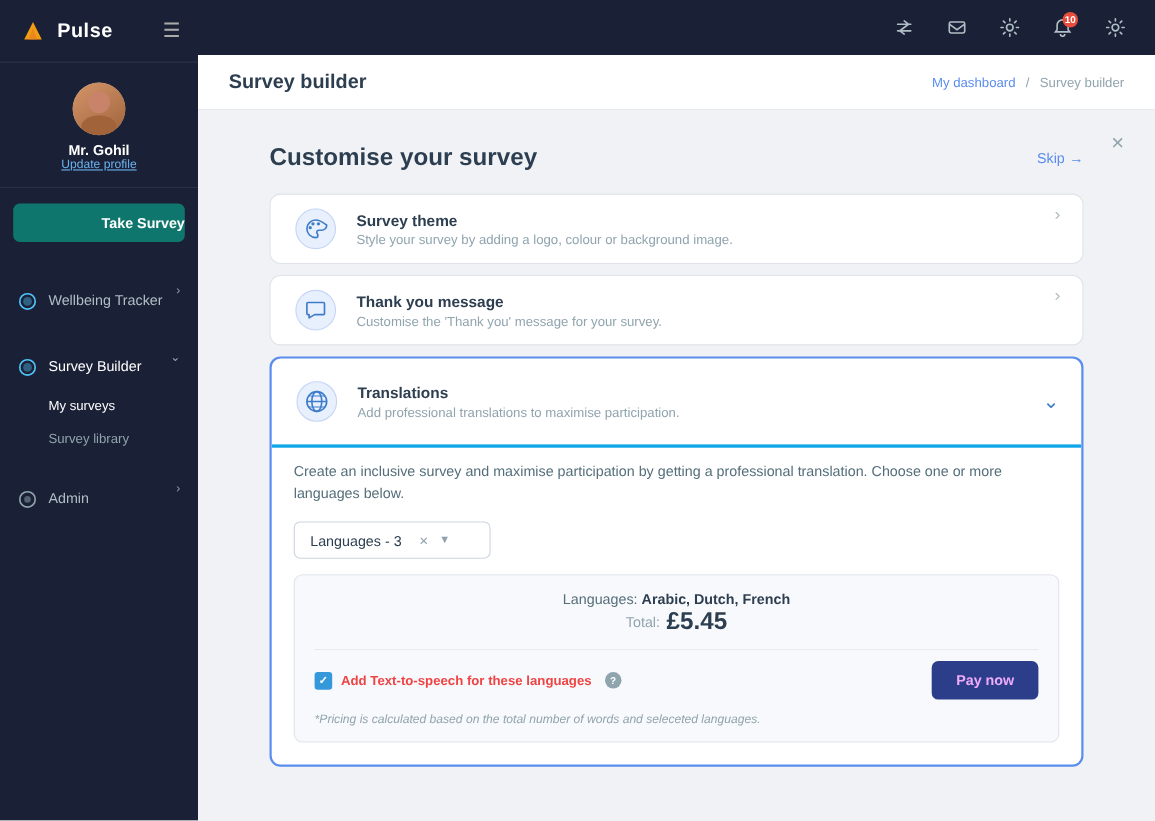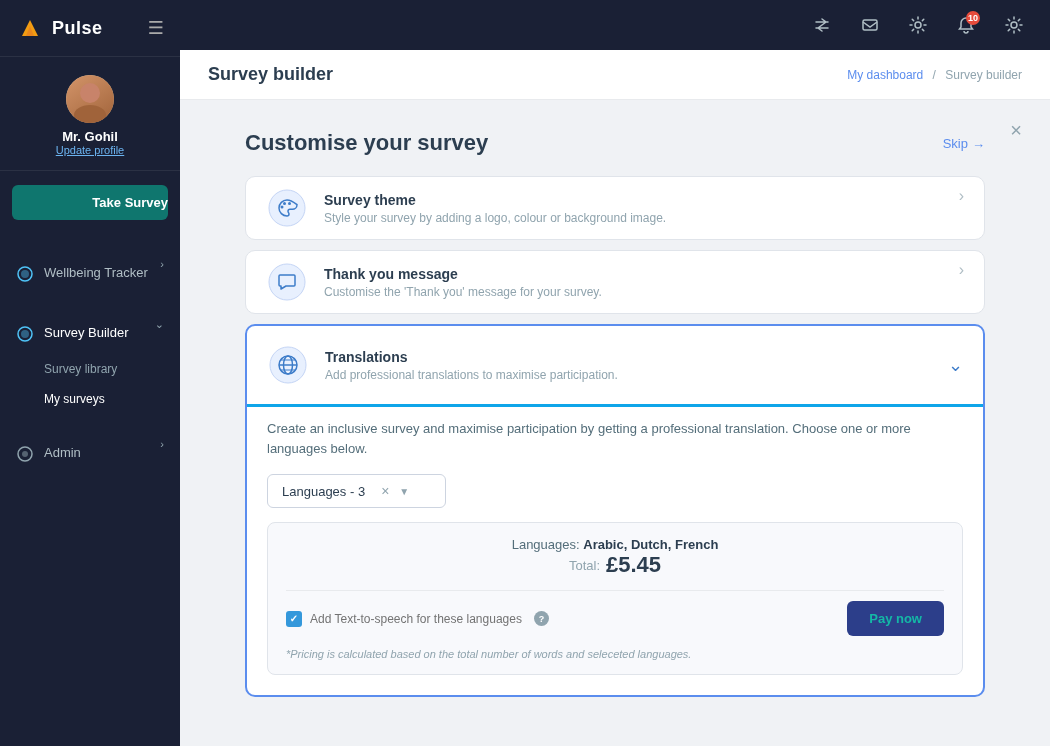--- a/index.html
+++ b/index.html
@@ -428,41 +428,42 @@
     }
 
     .checkbox-check {
       color: #fff;
       font-size: 10px;
       font-weight: bold;
     }
 
     .checkbox-label {
       font-size: 12px;
-      color: #737373;
+      color: #ef4444;
+      font-weight: bold;
     }
 
     .help-icon {
       width: 15px;
       height: 15px;
       background: #90a4ae;
       border-radius: 50%;
       display: inline-flex;
       align-items: center;
       justify-content: center;
       color: #fff;
       font-size: 9px;
       font-weight: bold;
       cursor: pointer;
       margin-left: 4px;
     }
 
     .pay-btn {
       background: #2c3e8a;
-      color: #14b8a6;
+      color: #f0abfc;
       border: none;
       border-radius: 6px;
       padding: 10px 22px;
       font-size: 13px;
       font-weight: 600;
       cursor: pointer;
     }
 
     .pricing-note {
       font-size: 11px;
@@ -527,25 +528,25 @@
         <svg width="16" height="16" viewBox="0 0 16 16" fill="none">
           <circle cx="8" cy="8" r="7" stroke="#4fc3f7" stroke-width="1.5"></circle>
           <circle cx="8" cy="8" r="4" fill="#4fc3f7" opacity="0.4"></circle>
         </svg>
       </span>
       <span>Survey Builder</span>
     </div>
     <span class="chevron">⌄</span>
   </div>
 
+  <div class="nav-sub-item active">
+    <span>My surveys</span>
+  </div>
   <div class="nav-sub-item">
     <span>Survey library</span>
-  </div>
-  <div class="nav-sub-item active">
-    <span>My surveys</span>
   </div>
 
   <div class="nav-item">
     <div class="nav-item-left">
       <span class="nav-icon">
         <svg width="16" height="16" viewBox="0 0 16 16" fill="none">
           <circle cx="8" cy="8" r="7" stroke="#90a4ae" stroke-width="1.5"></circle>
           <circle cx="8" cy="8" r="3" fill="#90a4ae" opacity="0.5"></circle>
         </svg>
       </span>

